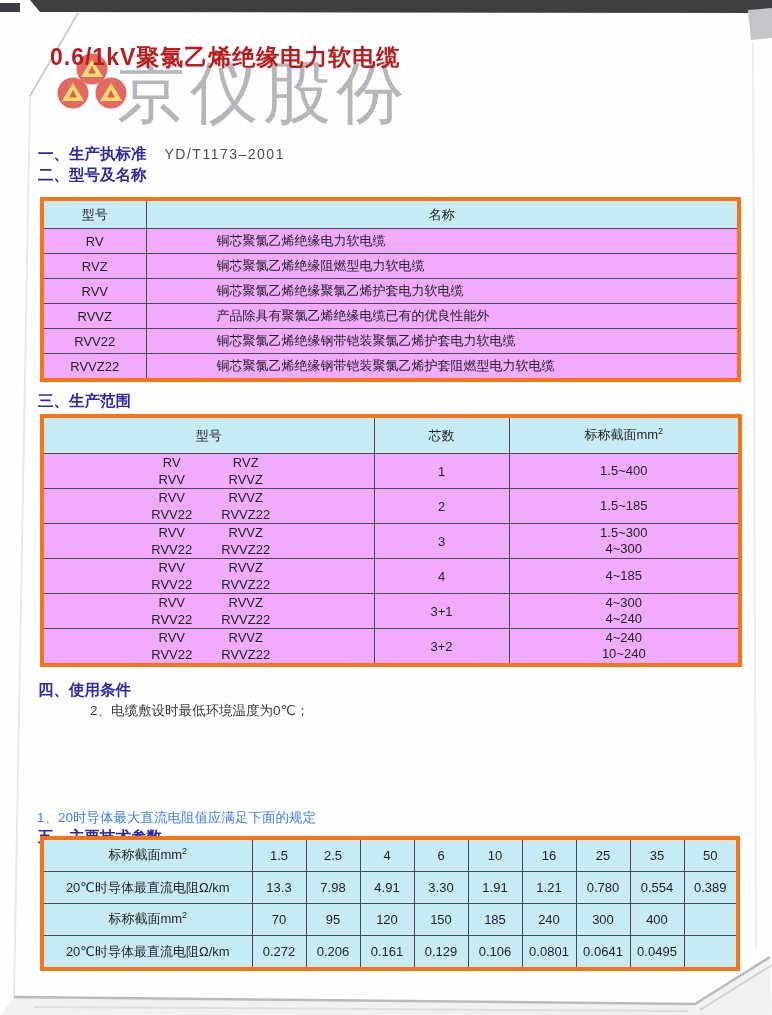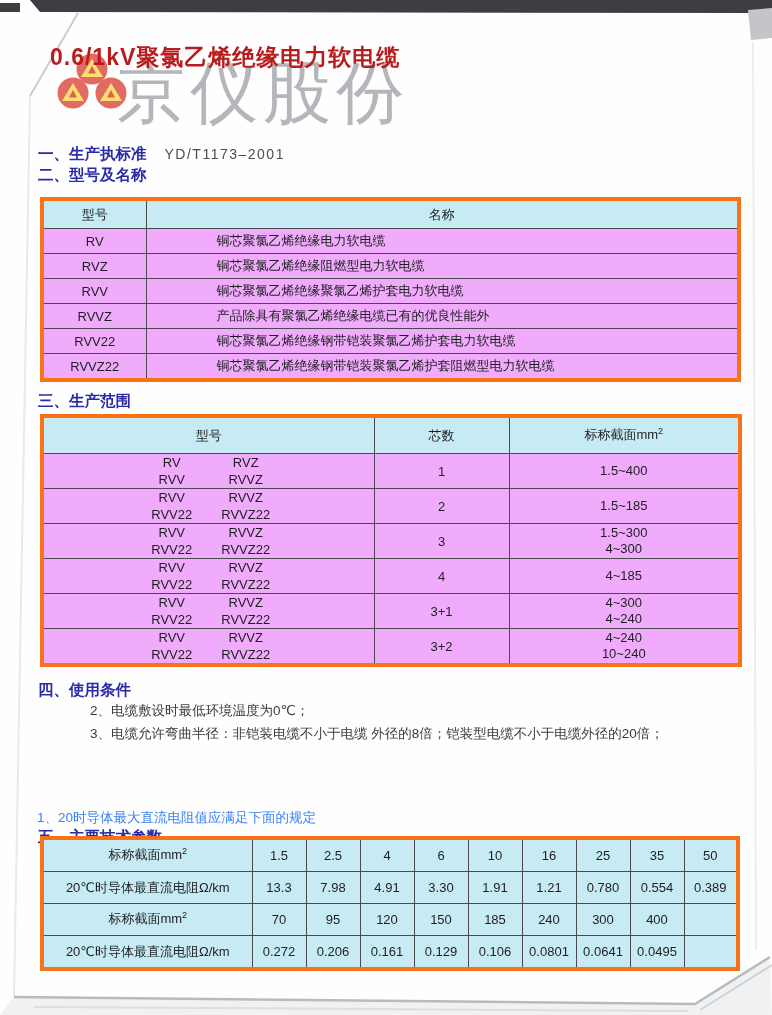--- a/index.html
+++ b/index.html
@@ -201,21 +201,20 @@
             <div class="secv">4~240</div>
             <div class="secv">10~240</div>
           </td>
       </tr>
     </tbody>
   </table>
 
   <div class="sec s4">四、使用条件</div>
   <div class="use-items">
     <div>2、电缆敷设时最低环境温度为0℃；</div>
-    <div>3、电缆允许弯曲半径：非铠装电缆不小于电缆 外径的8倍；铠装型电缆不小于电缆外径的20倍；</div>
   </div>
 
   <div class="sec s5">五、主要技术参数</div>
   <div class="note">1、20时导体最大直流电阻值应满足下面的规定</div>
 
   <table class="t3">
     <colgroup>
       <col style="width:210px">
         <col style="width:54px">
         <col style="width:54px">

